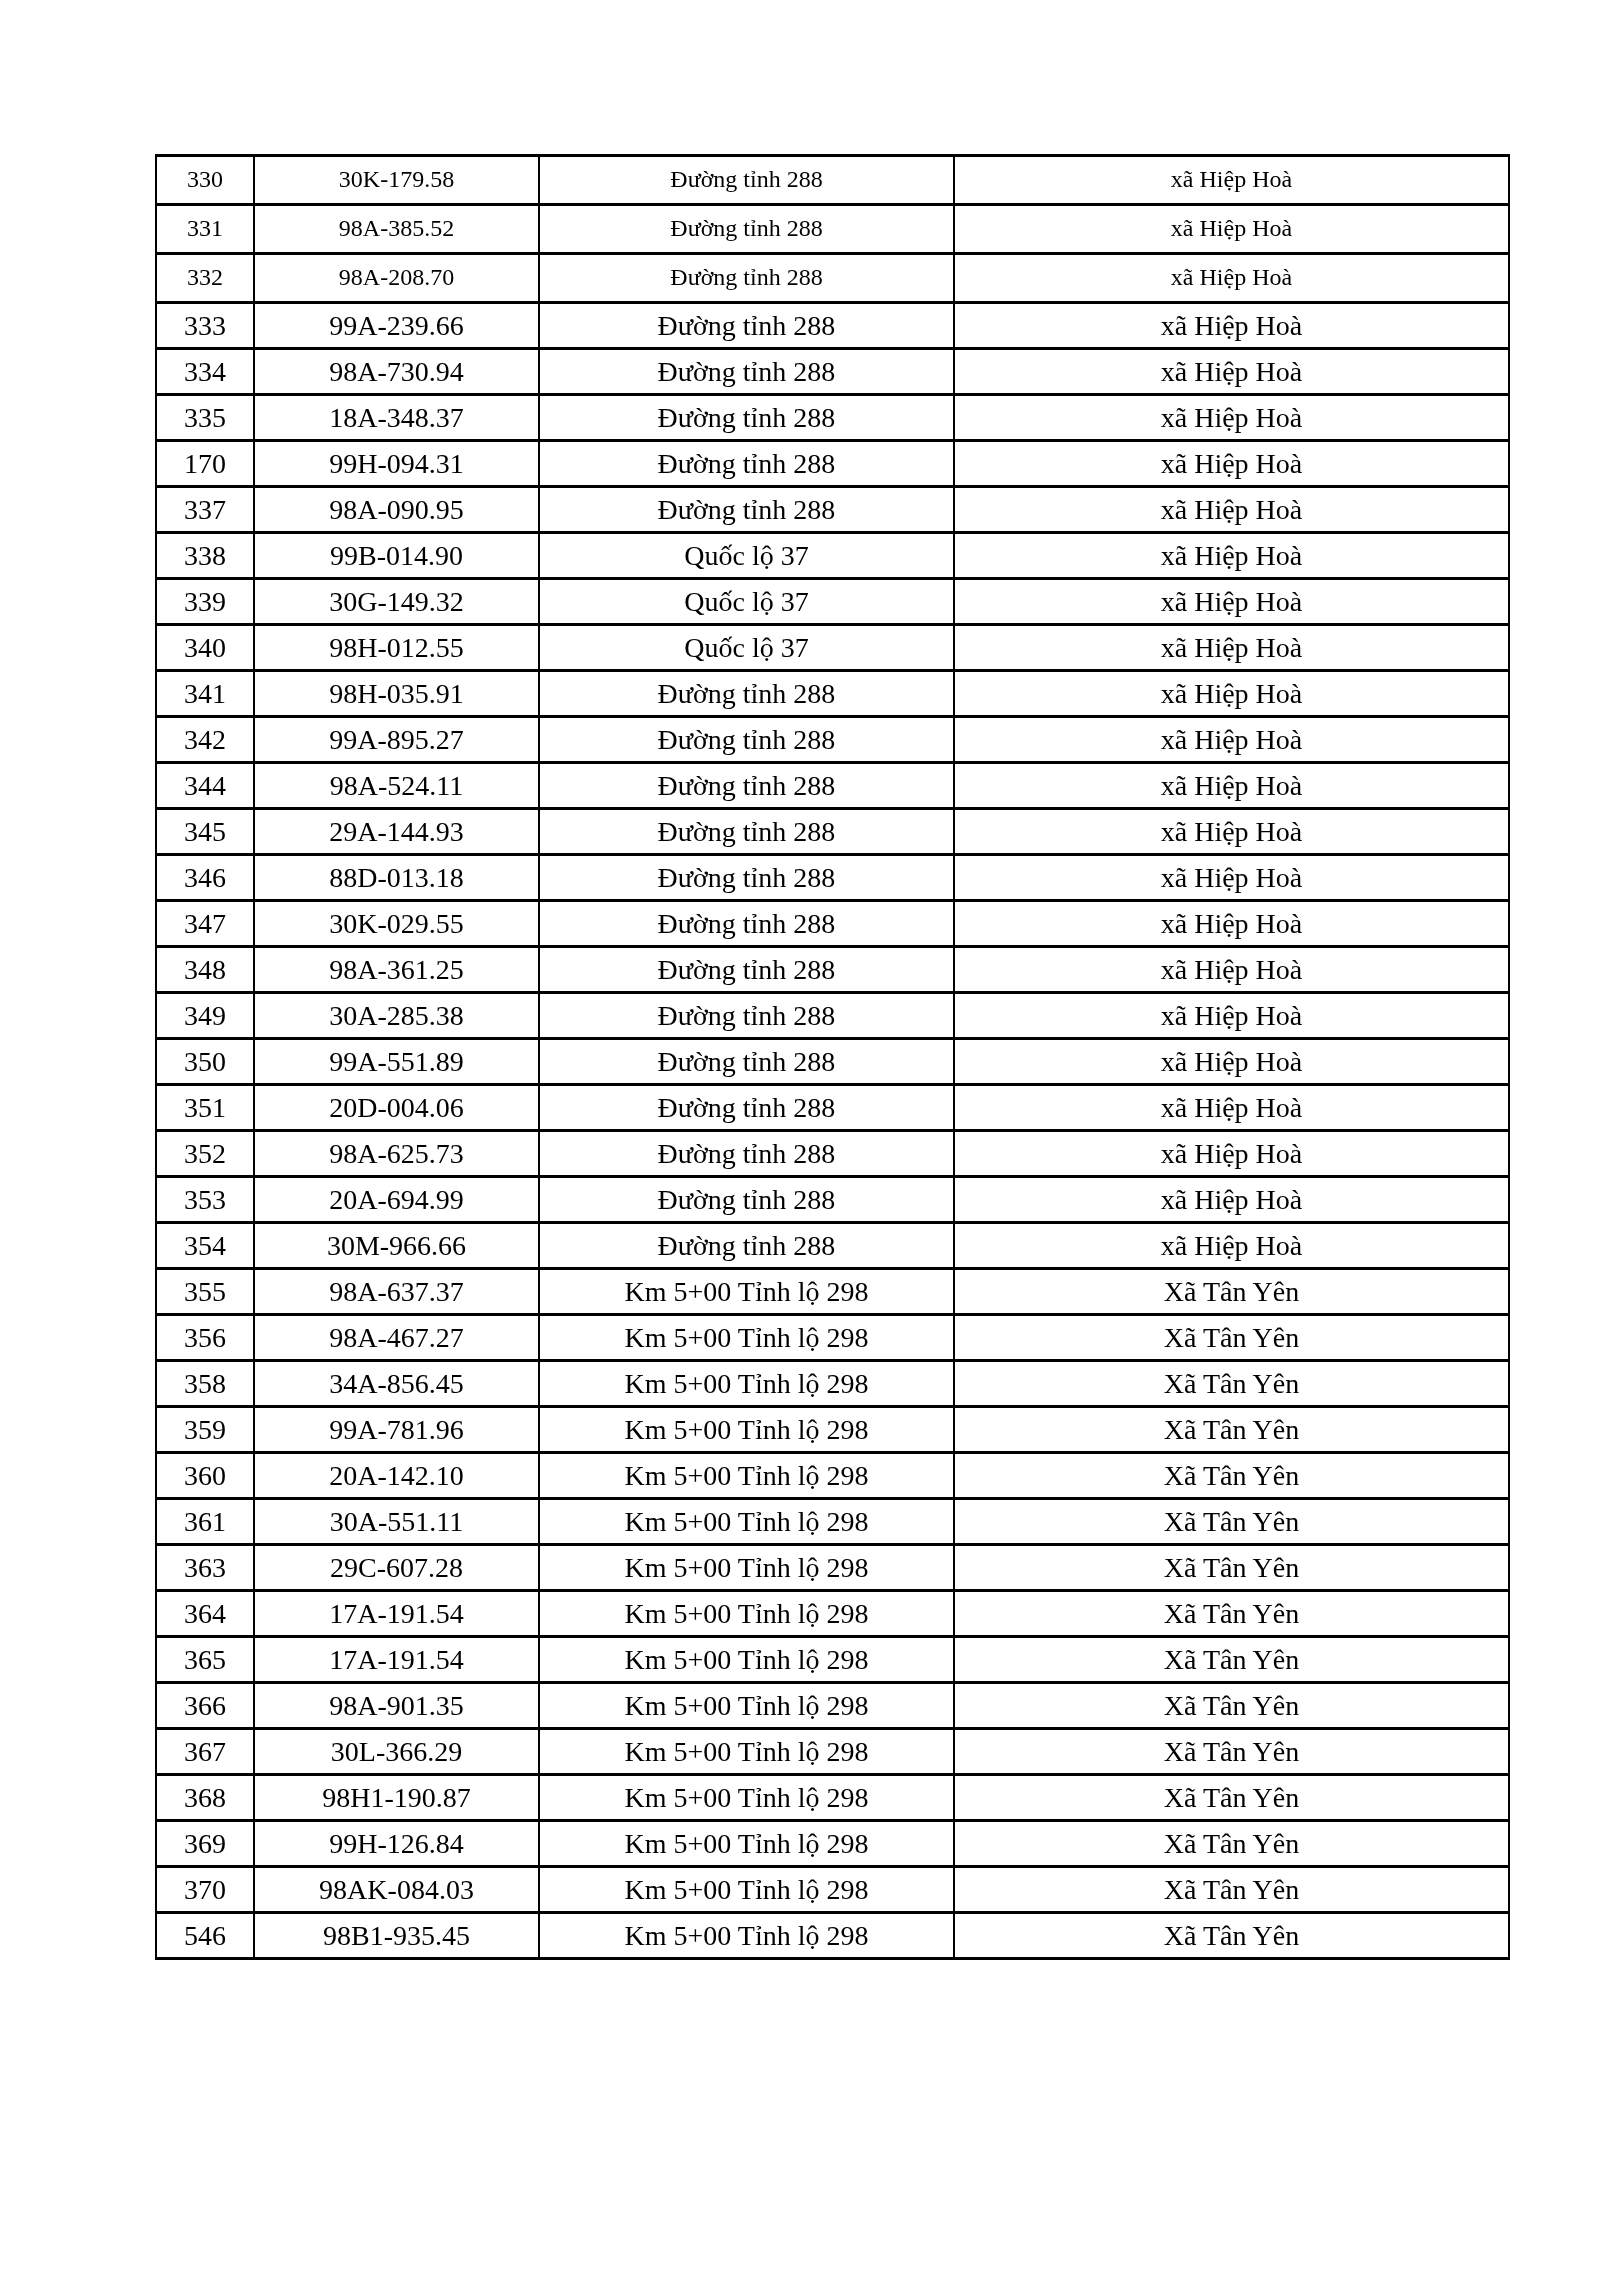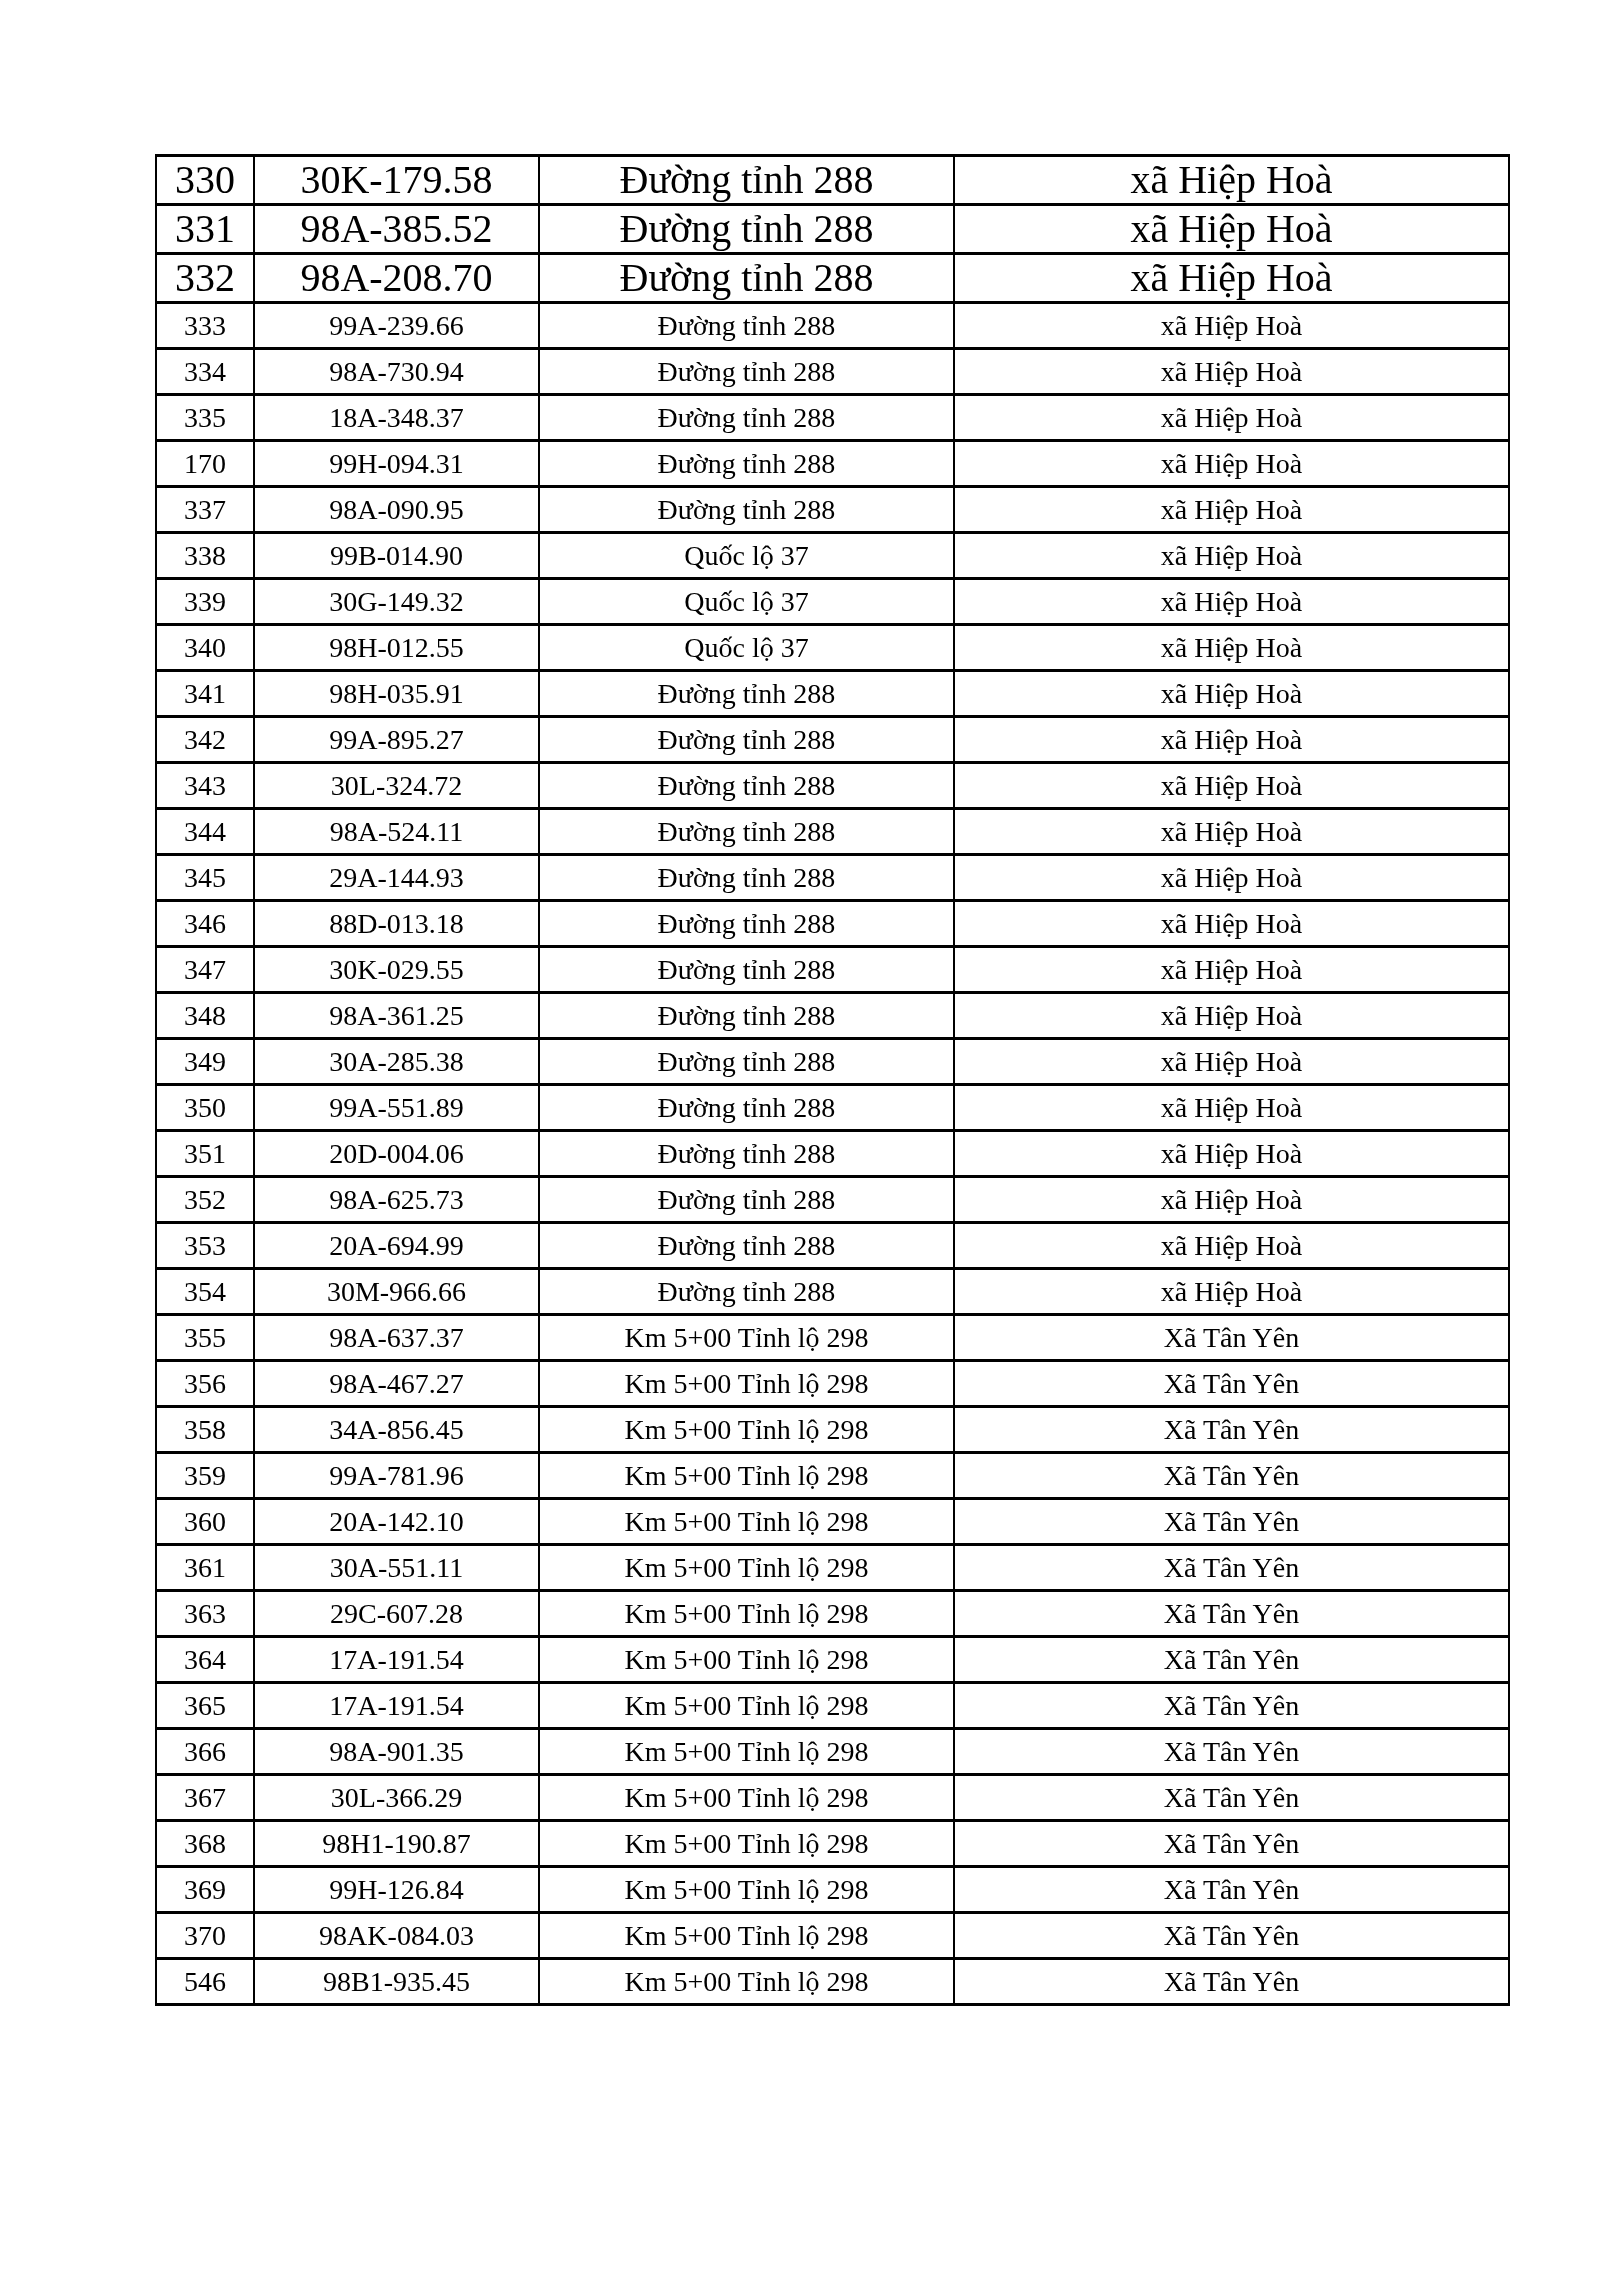--- a/index.html
+++ b/index.html
@@ -42,21 +42,21 @@
     white-space: nowrap;
     overflow: hidden;
   }
   table.violations tr {
     height: 46px;
   }
   table.violations tr.large {
     height: 49px;
   }
   table.violations tr.large td {
-    font-size: 40px;
+    font-size: 24px;
   }
 </style>
 </head>
 <body>
 
 <div class="page">
   <table class="violations">
     <colgroup>
       <col style="width:98px">
       <col style="width:285px">
@@ -136,26 +136,20 @@
           <td>Đường tỉnh 288</td>
           <td>xã Hiệp Hoà</td>
         </tr>
         <tr>
           <td>342</td>
           <td>99A-895.27</td>
           <td>Đường tỉnh 288</td>
           <td>xã Hiệp Hoà</td>
         </tr>
         <tr>
-          <td>343</td>
-          <td>30L-324.72</td>
-          <td>Đường tỉnh 288</td>
-          <td>xã Hiệp Hoà</td>
-        </tr>
-        <tr>
           <td>344</td>
           <td>98A-524.11</td>
           <td>Đường tỉnh 288</td>
           <td>xã Hiệp Hoà</td>
         </tr>
         <tr>
           <td>345</td>
           <td>29A-144.93</td>
           <td>Đường tỉnh 288</td>
           <td>xã Hiệp Hoà</td>

